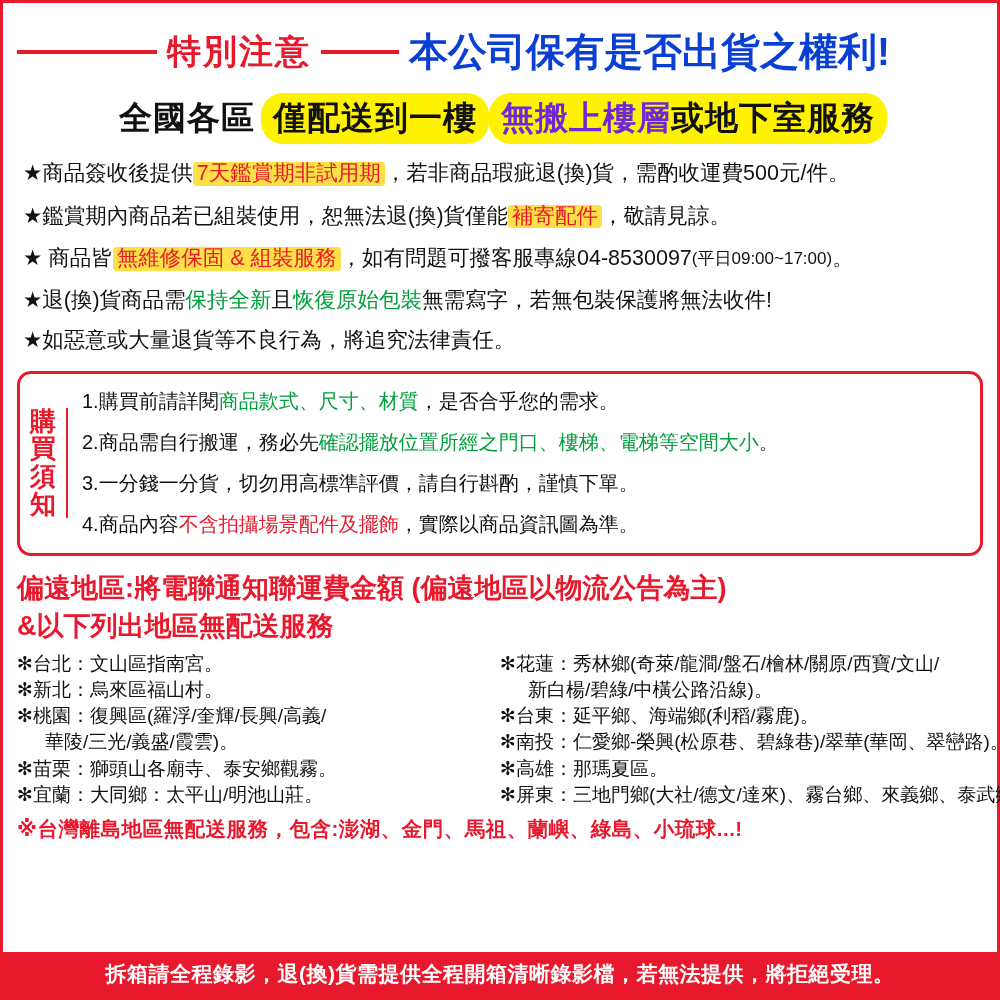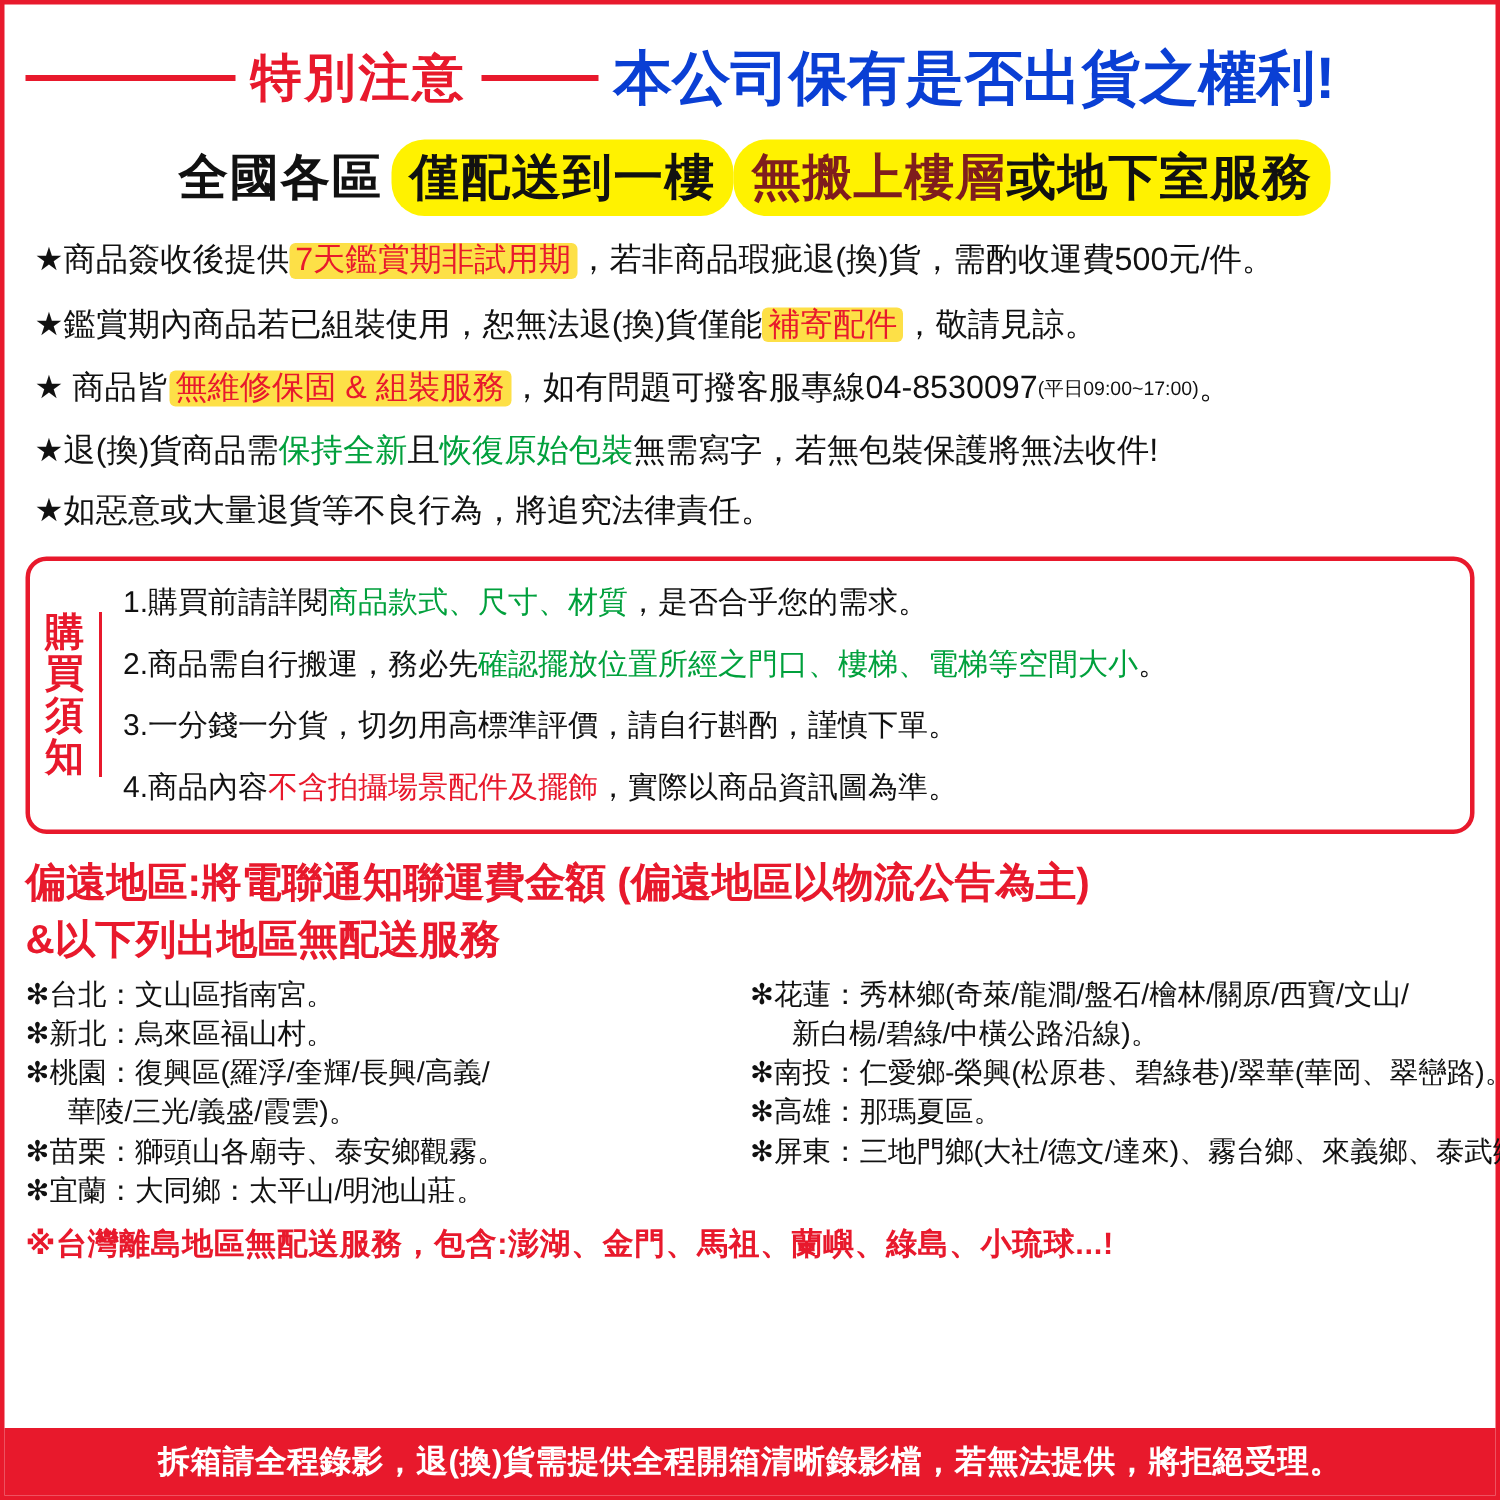--- a/index.html
+++ b/index.html
@@ -50,39 +50,39 @@
     font-size:33px;font-weight:bold;letter-spacing:1px;
     white-space:nowrap;
   }
   .hl{
     background:#fff200;
     border-radius:22px;
     padding:3px 12px;
     display:inline-block;
   }
   .line2 .seg{padding:0 6px;}
-  .blue{color:#7f1d1d;}
+  .blue{color:#6d28d9;}
 
   
   .stars{
     margin-top:18px;
     padding-left:6px;
   }
   .star-row{
     font-size:21.5px;
     line-height:1.0;
     margin-bottom:19px;
     white-space:nowrap;
     display:flex;align-items:center;
   }
   .mark{
     background:#fde047;padding:1px 4px;border-radius:4px;
   }
   .mark-red{color:#e8192c;}
-  .small{font-size:13px;}
+  .small{font-size:17px;}
 
   
   .notice{
     margin-top:16px;
     border:3px solid #e8192c;
     border-radius:14px;
     height:185px;
     box-sizing:border-box;
     display:flex;align-items:center;
     padding:6px 14px 6px 10px;
@@ -246,20 +246,21 @@
           <div class="c-row">✻台北：文山區指南宮。</div>
           <div class="c-row">✻新北：烏來區福山村。</div>
           <div class="c-row">✻桃園：復興區(羅浮/奎輝/長興/高義/</div>
           <div class="c-row indent">華陵/三光/義盛/霞雲)。</div>
           <div class="c-row">✻苗栗：獅頭山各廟寺、泰安鄉觀霧。</div>
           <div class="c-row">✻宜蘭：大同鄉：太平山/明池山莊。</div>
         </div>
         <div class="col right">
           <div class="c-row">✻花蓮：秀林鄉(奇萊/龍澗/盤石/檜林/關原/西寶/文山/</div>
           <div class="c-row indent">新白楊/碧綠/中橫公路沿線)。</div>
+          <div class="c-row">✻台東：延平鄉、海端鄉(利稻/霧鹿)。</div>
           <div class="c-row">✻南投：仁愛鄉-榮興(松原巷、碧綠巷)/翠華(華岡、翠巒路)。</div>
           <div class="c-row">✻高雄：那瑪夏區。</div>
           <div class="c-row">✻屏東：三地門鄉(大社/德文/達來)、霧台鄉、來義鄉、泰武鄉。</div>
         </div>
       </div>
 
       <div class="island">※台灣離島地區無配送服務，包含:澎湖、金門、馬祖、蘭嶼、綠島、小琉球...!</div>
     </div>
 
   </div>

